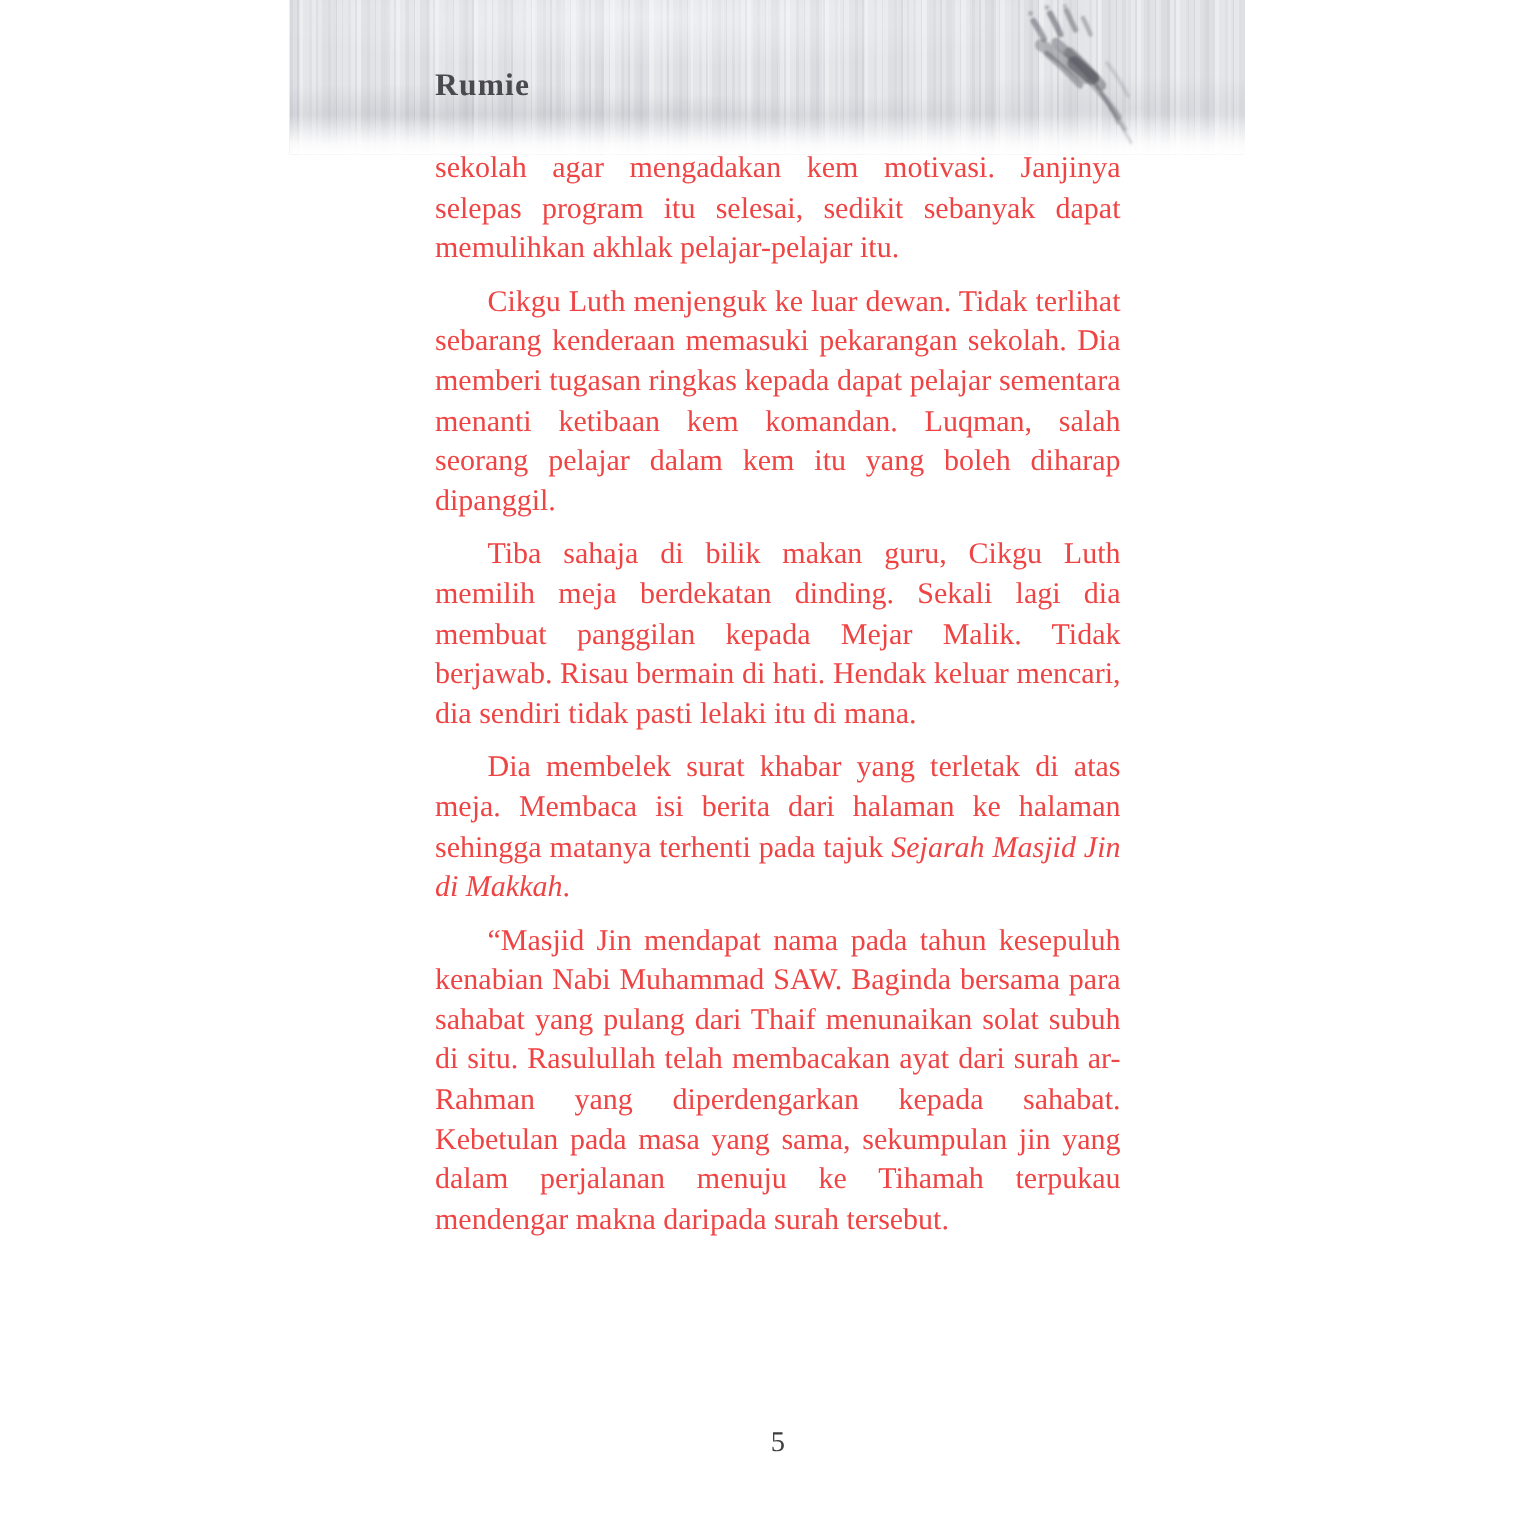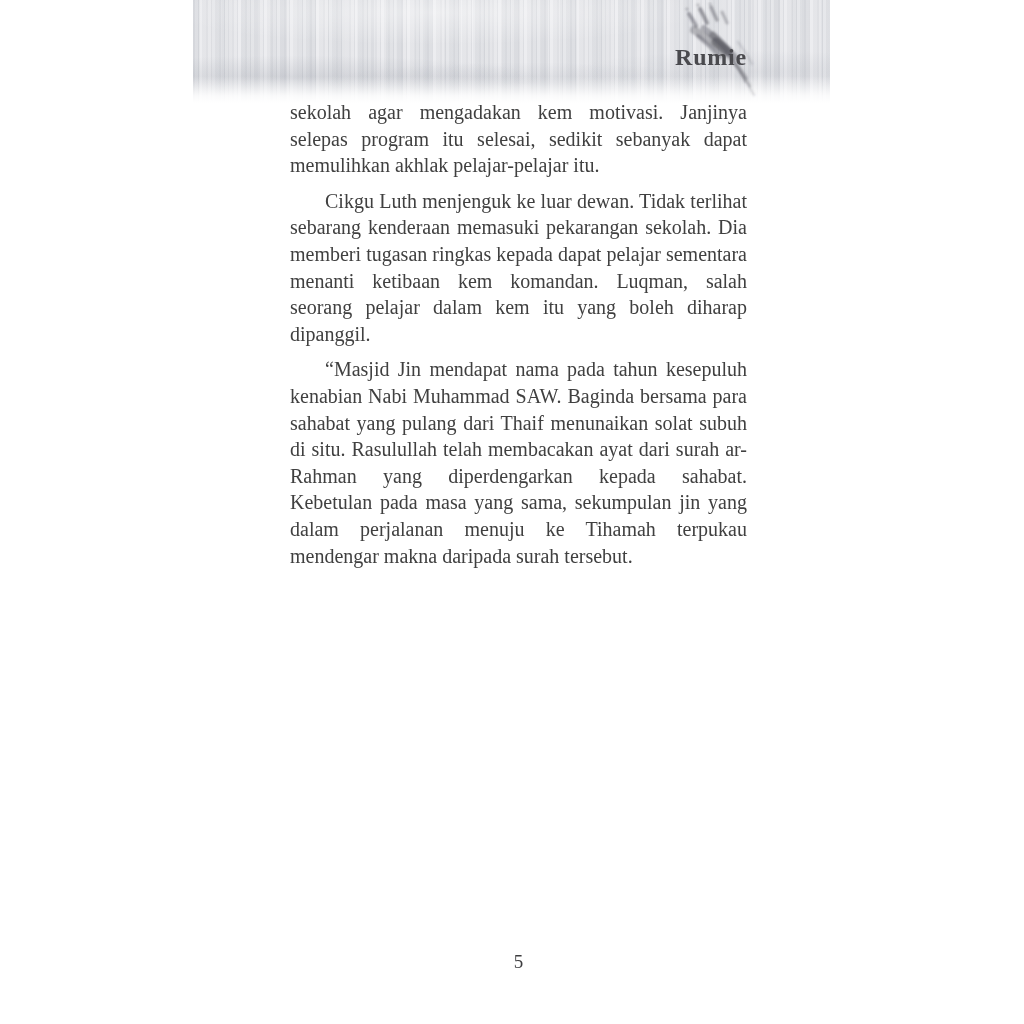--- a/index.html
+++ b/index.html
@@ -34,38 +34,38 @@
         rgba(122,128,140,0.05) 9px, rgba(122,128,140,0.05) 13px),
       repeating-linear-gradient(90deg,
         rgba(118,122,136,0.08) 0px, rgba(118,122,136,0.08) 7px,
         rgba(255,255,255,0.07) 7px, rgba(255,255,255,0.07) 19px,
         rgba(118,122,136,0.05) 19px, rgba(118,122,136,0.05) 29px),
       linear-gradient(#e9eaed, #e9eaed);
   }
   .running-title {
     position: absolute;
     left: 290px; top: 44px; width: 457px;
-    text-align: right;
-    font-size: 24px;
+    text-align: left;
+    font-size: 21px;
     font-weight: 600;
     letter-spacing: 0.8px;
     color: #4a4a4e;
   }
   .ink-smudge {
     position: absolute;
     left: 668px; top: 2px;
     width: 125px; height: 105px;
   }
   .text-col {
     position: absolute;
     left: 290px; top: 99px; width: 457px;
     font-size: 20px;
     line-height: 26.6px;
     text-align: justify;
-    color: #404040;
+    color: #ef4444;
   }
   .text-col p {
     margin: 0 0 9px 0;
     text-indent: 35px;
   }
   .text-col p.noindent { text-indent: 0; }
   .text-col em { font-style: italic; }
   .page-number {
     position: absolute;
     left: 290px; top: 951px; width: 457px;
@@ -106,18 +106,20 @@
       <path d="M72,70 Q80,82 86,93" stroke-width="2" opacity="0.24"></path>
       <path d="M70,40 Q78,50 84,62" stroke-width="2.5" opacity="0.20"></path>
     </g>
   </svg>
 
   <div class="running-title">Rumie</div>
 
   <main class="text-col">
     <p class="noindent">sekolah agar mengadakan kem motivasi. Janjinya selepas program itu selesai, sedikit sebanyak dapat memulihkan akhlak pelajar-pelajar itu.</p>
     <p>Cikgu Luth menjenguk ke luar dewan. Tidak terlihat sebarang kenderaan memasuki pekarangan sekolah. Dia memberi tugasan ringkas kepada dapat pelajar sementara menanti ketibaan kem komandan. Luqman, salah seorang pelajar dalam kem itu yang boleh diharap dipanggil.</p>
+    <p>Tiba sahaja di bilik makan guru, Cikgu Luth memilih meja berdekatan dinding. Sekali lagi dia membuat panggilan kepada Mejar Malik. Tidak berjawab. Risau bermain di hati. Hendak keluar mencari, dia sendiri tidak pasti lelaki itu di mana.</p>
+    <p><span>Dia membelek surat khabar yang terletak di atas meja. Membaca isi berita dari halaman ke halaman sehingga matanya terhenti pada tajuk </span><em>Sejarah Masjid Jin di Makkah</em><span>.</span></p>
     <p>“Masjid Jin mendapat nama pada tahun kesepuluh kenabian Nabi Muhammad SAW. Baginda bersama para sahabat yang pulang dari Thaif menunaikan solat subuh di situ. Rasulullah telah membacakan ayat dari surah ar-Rahman yang diperdengarkan kepada sahabat. Kebetulan pada masa yang sama, sekumpulan jin yang dalam perjalanan menuju ke Tihamah terpukau mendengar makna daripada surah tersebut.</p>
   </main>
 
   <div class="page-number">5</div>
 
 </div>
 
 </body></html>

